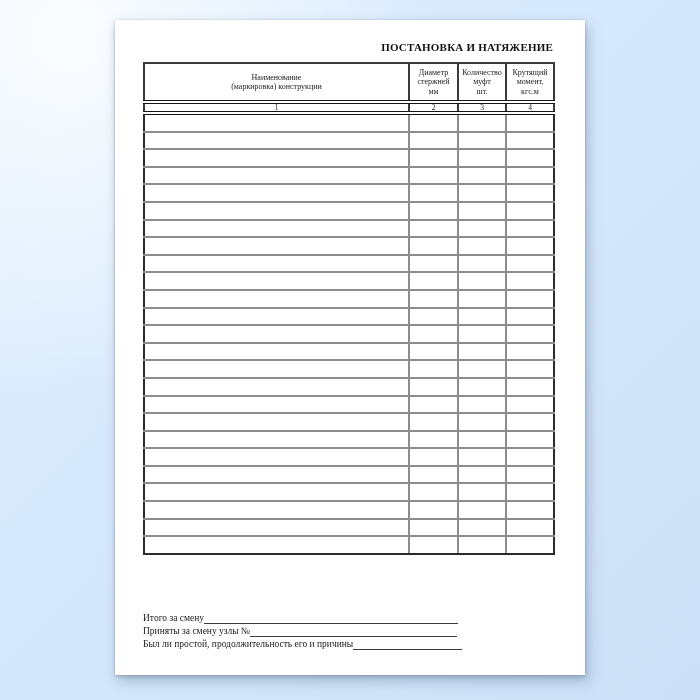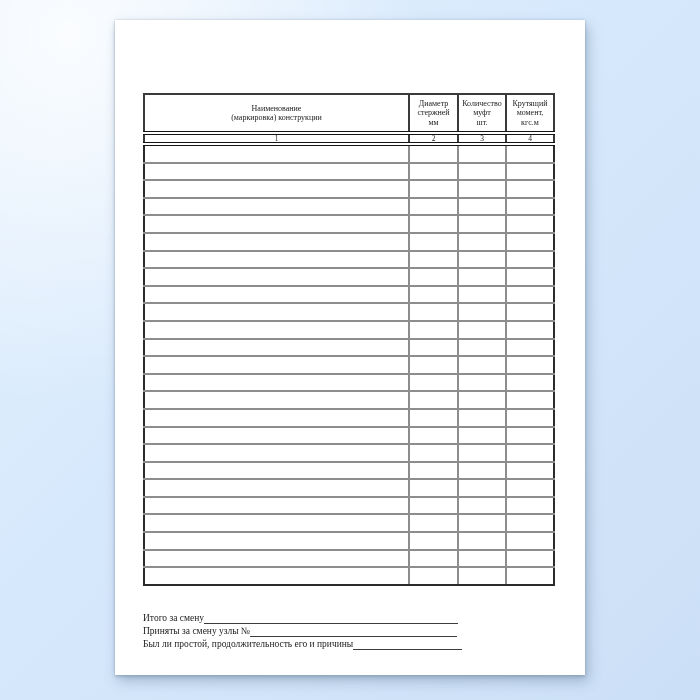--- a/index.html
+++ b/index.html
@@ -16,21 +16,21 @@
   }
   .title{
     position:absolute;top:21px;left:28px;width:410px;text-align:right;
     font-family:"Liberation Serif",serif;font-weight:bold;font-size:11px;line-height:12px;
     letter-spacing:0.2px;color:#111;
   }
   table.form-table{
     position:absolute;left:28px;top:42px;width:410px;
     border-collapse:collapse;table-layout:fixed;
     border:2px solid #2b2b2b;
-    font-family:"Liberation Serif",serif;color:#1c1c1c;margin-top:31px;
+    font-family:"Liberation Serif",serif;color:#1c1c1c;
   }
   col.c1{width:265px}col.c2{width:49px}col.c3{width:48px}col.c4{width:48px}
   tr.hdr-row th{
     border:2px solid #3a3a3a;font-weight:normal;
     font-size:8px;line-height:9.5px;text-align:center;vertical-align:middle;
     height:36px;padding:0;
   }
   tr.num-row td{
     border-left:2px solid #3a3a3a;border-right:2px solid #3a3a3a;
     border-top:4px double #141414;border-bottom:4px double #141414;
@@ -51,20 +51,21 @@
   .f-line:nth-child(2){width:314px}
   .f-line:nth-child(3){width:319px}
   .f-label{white-space:pre;}
   .f-fill{flex:1 1 auto;border-bottom:1px solid #3c3c3c;margin-bottom:1px;}
 </style>
 </head>
 <body>
 
 <div class="backdrop">
   <div class="page">
+    <div class="title">ПОСТАНОВКА И НАТЯЖЕНИЕ</div>
     <table class="form-table">
       <colgroup>
         <col class="c1">
           <col class="c2">
           <col class="c3">
           <col class="c4">
       </colgroup>
       <thead id="thead">
           <tr class="hdr-row">
             <th>Наименование<br>(маркировка) конструкции</th>

